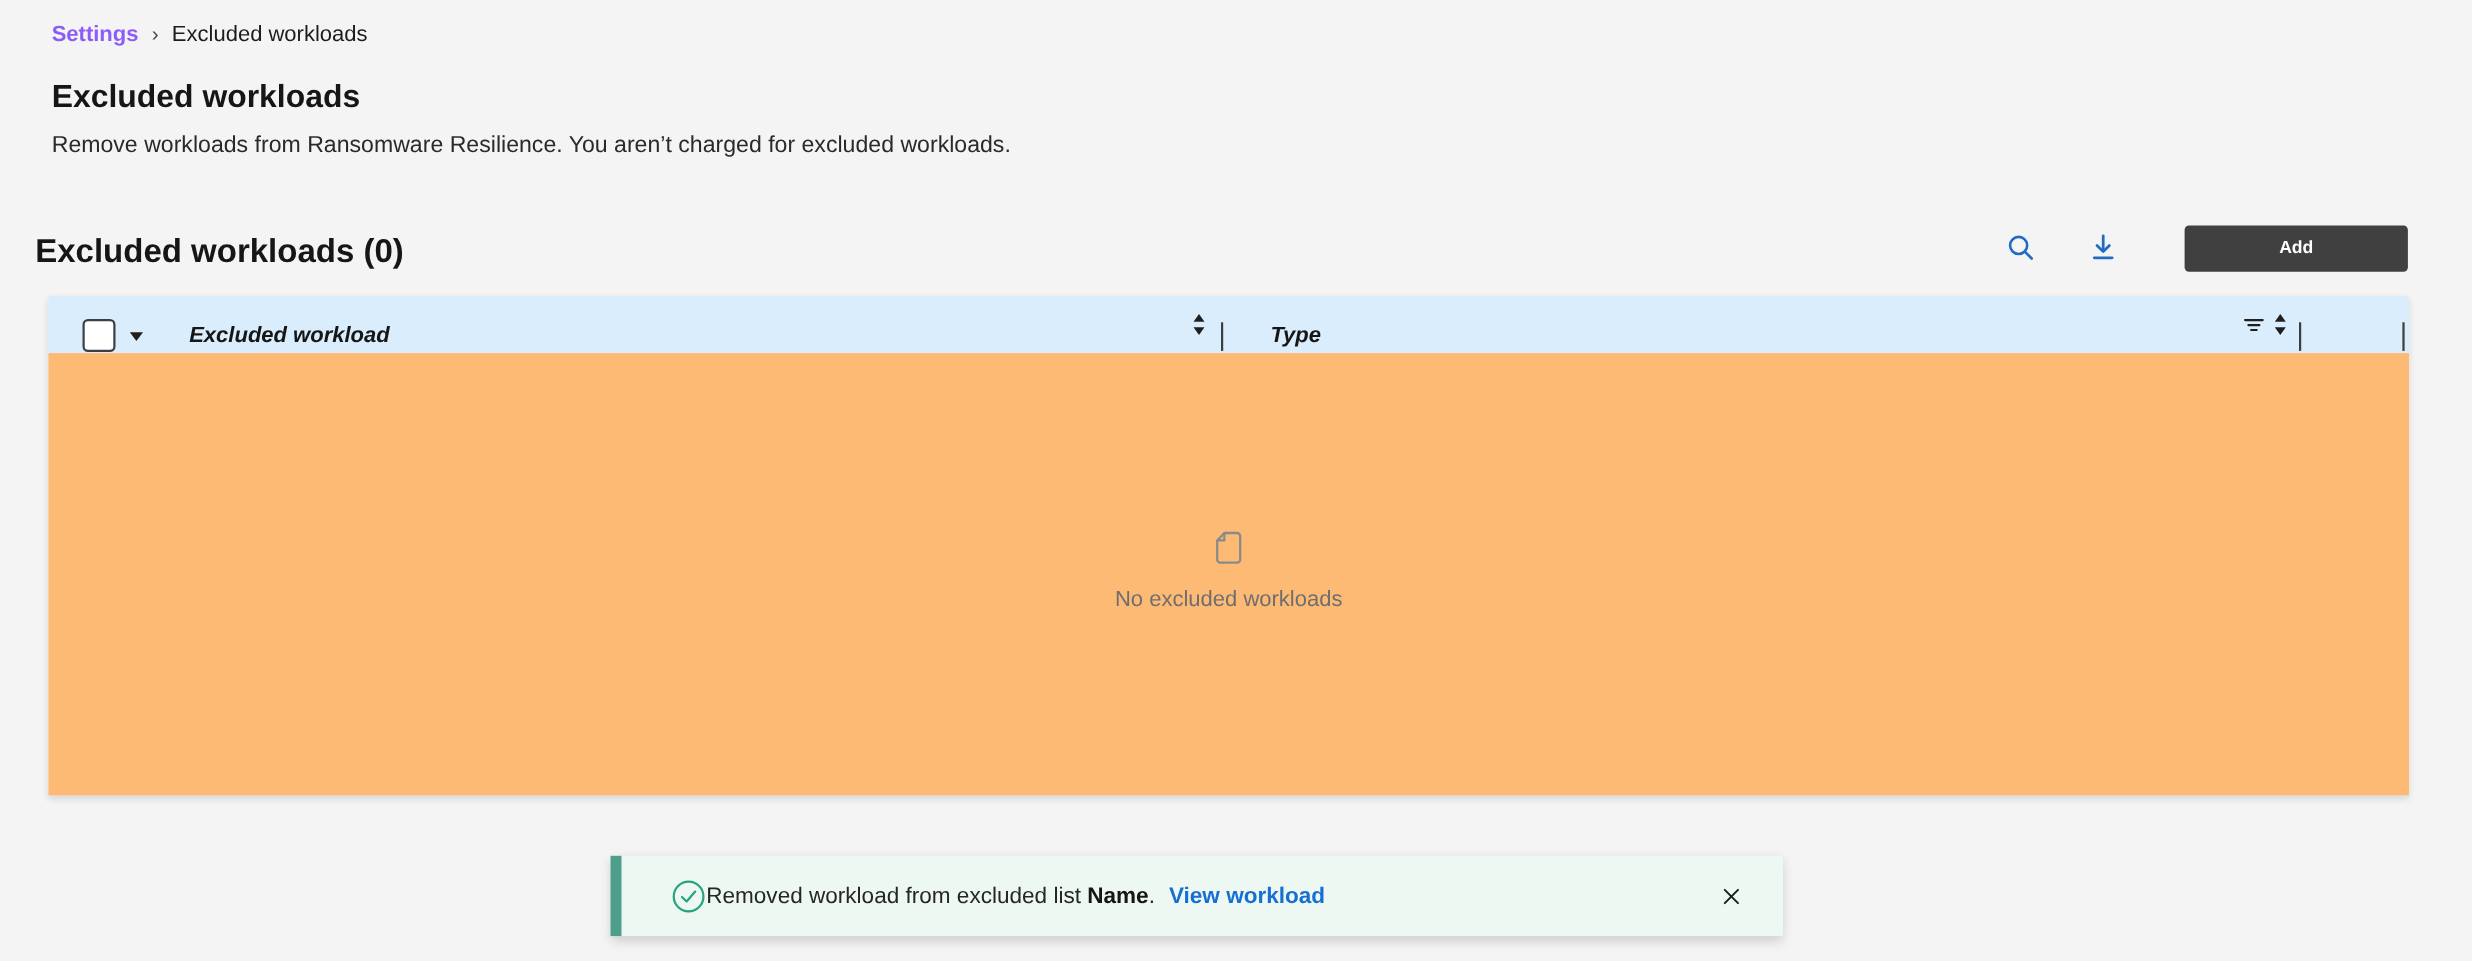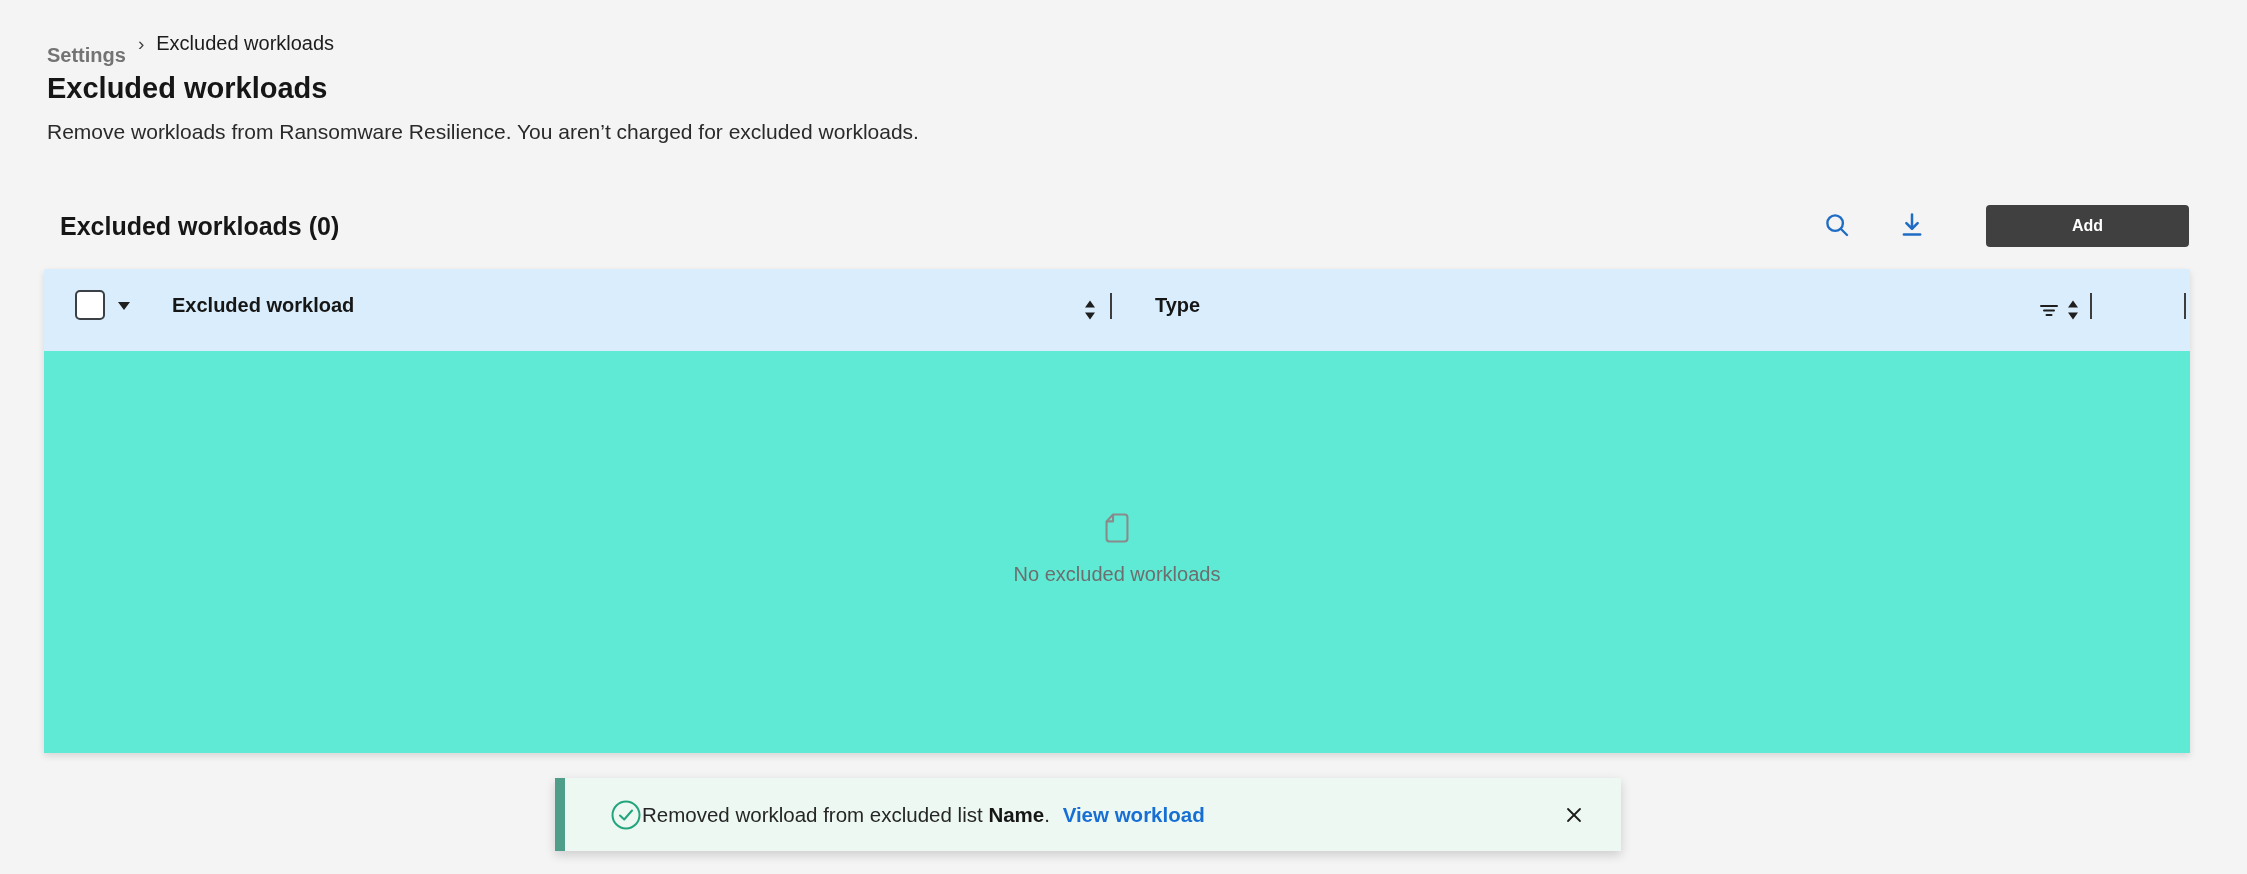--- a/index.html
+++ b/index.html
@@ -2,40 +2,40 @@
 <html><head>
 <meta charset="utf-8">
 <style>
   * { margin:0; padding:0; box-sizing:border-box; }
   html,body { background:#f4f4f5; }
   body { font-family:"Liberation Sans", sans-serif; color:#1f1f1f; }
   .page { position:relative; width:2247px; height:874px; background:#f4f4f5; overflow:hidden; }
 
   
   .breadcrumb { position:absolute; left:47px; top:20px; display:flex; align-items:center; gap:12px; font-size:20px; }
-  .crumb-link { color:#737373; font-weight:600; text-decoration:none; cursor:pointer;margin-top:24px; }
+  .crumb-link { color:#8b5cf6; font-weight:600; text-decoration:none; cursor:pointer; }
   .crumb-sep { color:#444; font-size:19px; font-weight:400; }
   .crumb-current { color:#1c1c1c; }
 
   
   .page-title { position:absolute; left:47px; top:72px; font-size:29px; font-weight:700; color:#161616; }
   .page-desc { position:absolute; left:47px; top:120px; font-size:21px; color:#2a2a2a; }
 
   
-  .section-title { position:absolute; left:60px; top:212px; font-size:25px; font-weight:600; color:#161616; }
+  .section-title { position:absolute; left:32px; top:212px; font-size:30px; font-weight:600; color:#161616; }
   .icon-btn { position:absolute; width:34px; height:34px; display:flex; align-items:center; justify-content:center; cursor:pointer; }
   .search-btn { left:1820px; top:208px; }
   .download-btn { left:1895px; top:208px; }
   .add-btn { position:absolute; left:1986px; top:205px; width:203px; height:42px; background:#404040; color:#ffffff;
              border:none; border-radius:4px; font-size:16px; font-weight:600; font-family:"Liberation Sans", sans-serif; cursor:pointer; }
 
   
   .table { position:absolute; left:44px; top:269px; width:2146px; box-shadow:0 3px 7px rgba(0,0,0,0.12); border-radius:2px; }
-  .thead { position:relative; height:82px; background:#d9edfc; border-radius:2px 2px 0 0; }
-  .tbody { position:relative; height:402px; background:#5eead4; }
+  .thead { position:relative; height:52px; background:#d9edfc; border-radius:2px 2px 0 0;font-style:italic; }
+  .tbody { position:relative; height:402px; background:#fdba74; }
   .checkbox { position:absolute; left:31px; top:21px; width:30px; height:30px; background:#fff; border:2px solid #3a4045; border-radius:5px; cursor:pointer; }
   .caret-icon { position:absolute; left:74px; top:33px; width:0; height:0; border-left:6px solid transparent; border-right:6px solid transparent; border-top:8px solid #1f1f1f; cursor:pointer; }
   .col-label { position:absolute; top:0; height:73px; line-height:73px; font-size:20px; font-weight:600; color:#161616; cursor:pointer; }
   .col-1 { left:128px; }
   .col-2 { left:1111px;text-align:center; }
   .hdr-icon { position:absolute; top:50%; transform:translateY(-50%); display:flex; align-items:center; cursor:pointer; }
   .sort-1 { left:1039px; }
   .filter-ic { left:1995px; }
   .sort-2 { left:2022px; }
   .vdiv { position:absolute; top:24px; width:2px; height:26px; background:#3d3d3d; }

